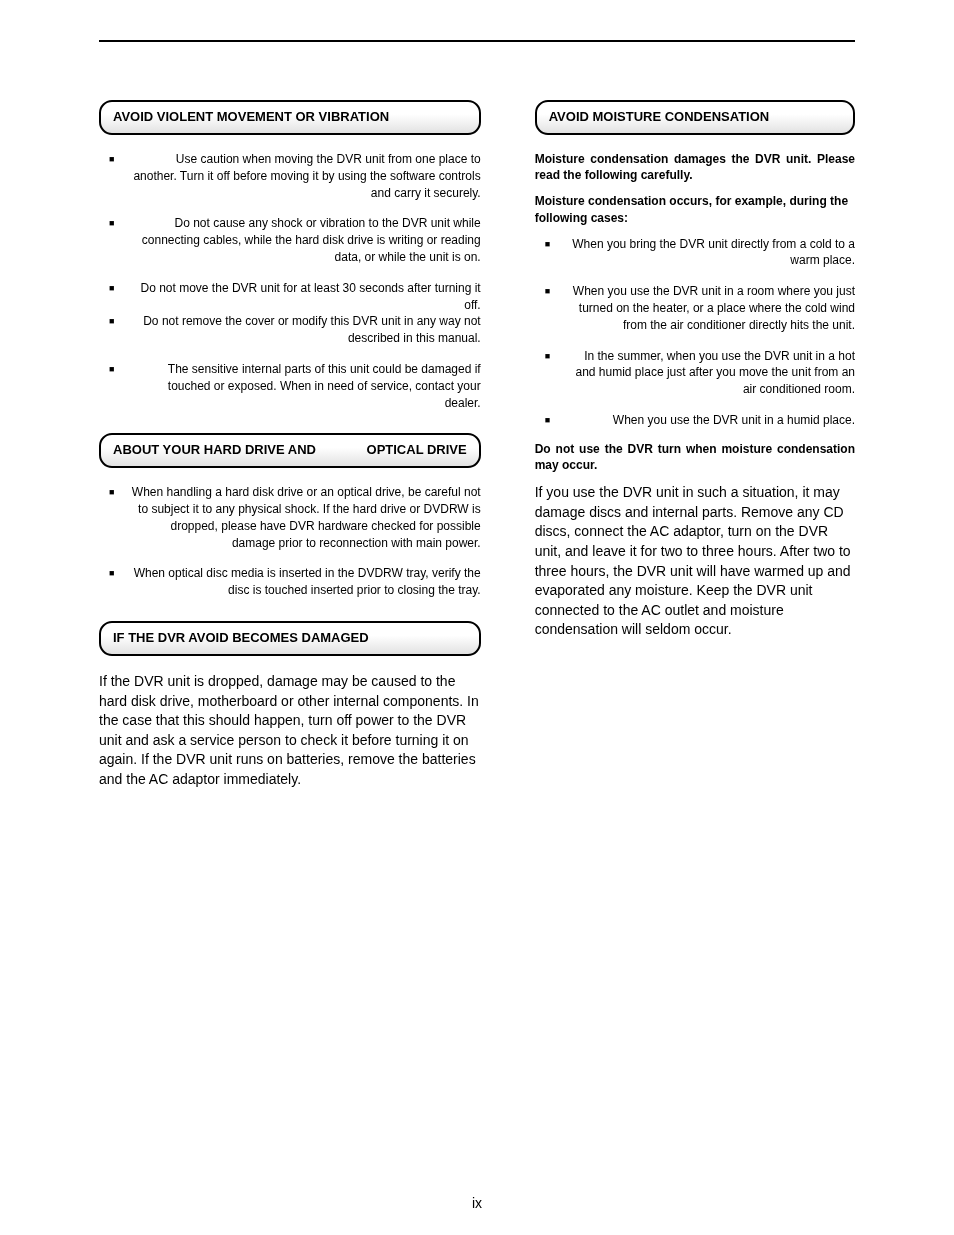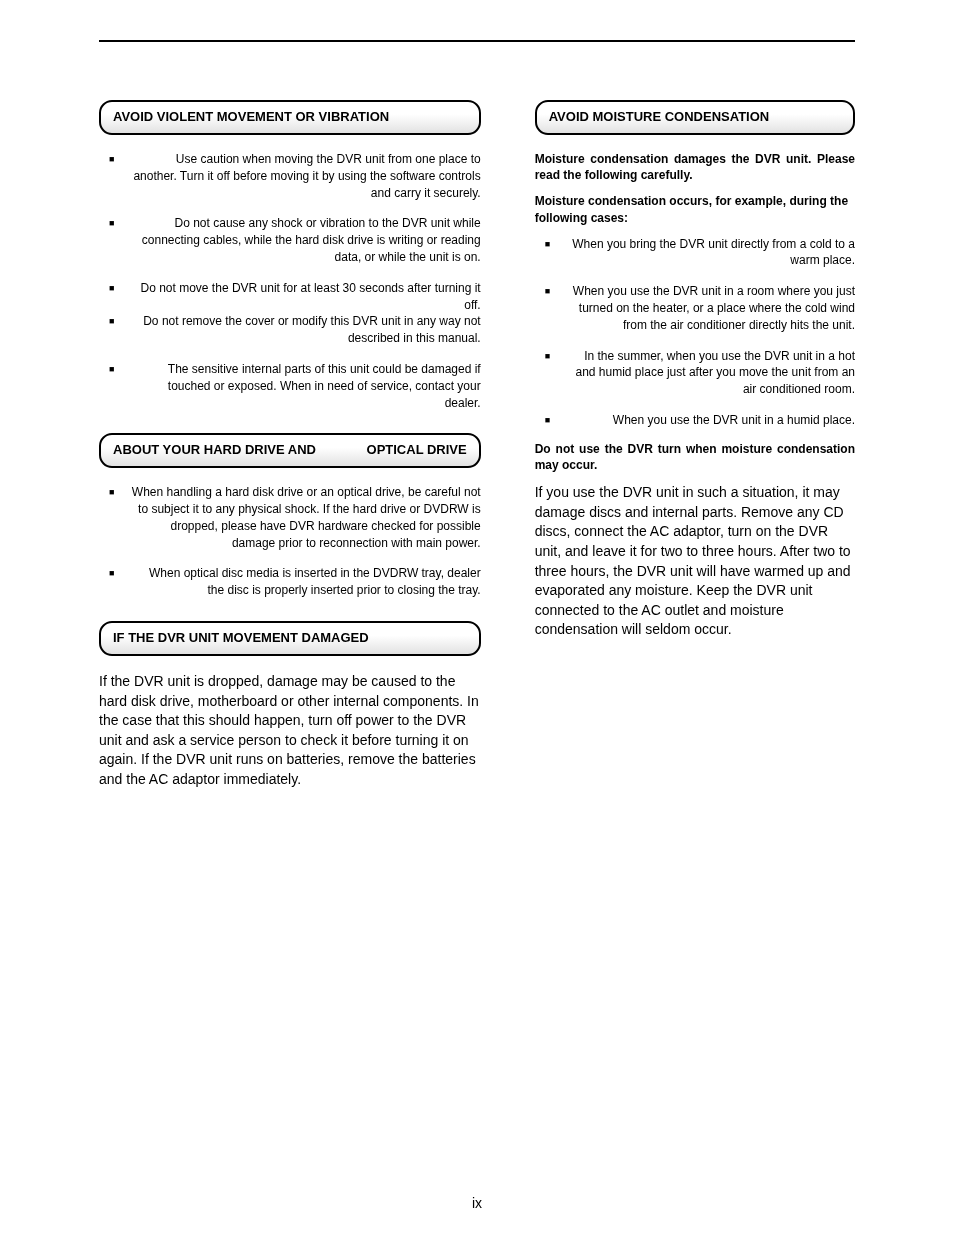--- a/index.html
+++ b/index.html
@@ -105,24 +105,24 @@
       </ul>
 
       <ul class="bullets">
         <li>Do not remove the cover or modify this DVR unit in any way not described in this manual.</li>
         <li>The sensitive internal parts of this unit could be damaged if touched or exposed. When in need of service, contact your dealer.</li>
       </ul>
 
       <div class="section-header" style="white-space:pre;">ABOUT YOUR HARD DRIVE AND              OPTICAL DRIVE</div>
       <ul class="bullets">
         <li>When handling a hard disk drive or an optical drive, be careful not to subject it to any physical shock. If the hard drive or DVDRW is dropped, please have DVR hardware checked for possible damage prior to reconnection with main power.</li>
-        <li>When optical disc media is inserted in the DVDRW tray, dealer the disc is properly inserted prior to closing the tray.</li>
+        <li>When optical disc media is inserted in the DVDRW tray, verify the disc is touched inserted prior to closing the tray.</li>
       </ul>
 
-      <div class="section-header">IF THE DVR UNIT MOVEMENT DAMAGED</div>
+      <div class="section-header">IF THE DVR AVOID BECOMES DAMAGED</div>
       <p class="follow">If the DVR unit is dropped, damage may be caused to the hard disk drive, motherboard or other internal components. In the case that this should happen, turn off power to the DVR unit and ask a service person to check it before turning it on again. If the DVR unit runs on batteries, remove the batteries and the AC adaptor immediately.</p>
 
     </div>
 
     <div class="col">
 
       <div class="section-header">AVOID MOISTURE CONDENSATION</div>
       <p class="intro bold">Moisture condensation damages the DVR unit. Please read the following carefully.</p>
       <p class="intro">Moisture condensation occurs, for example, during the following cases:</p>
       <ul class="bullets">

